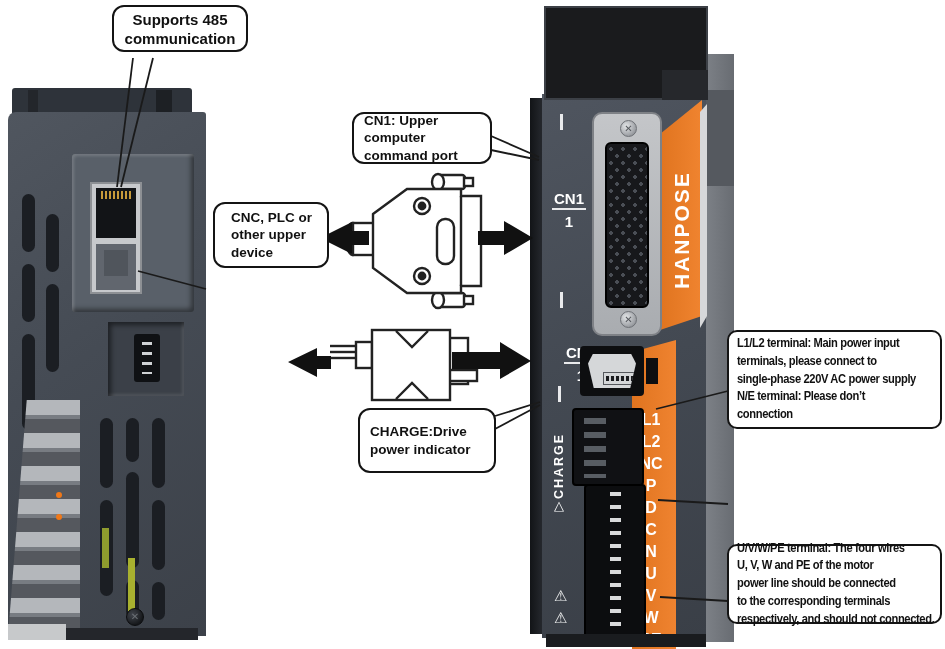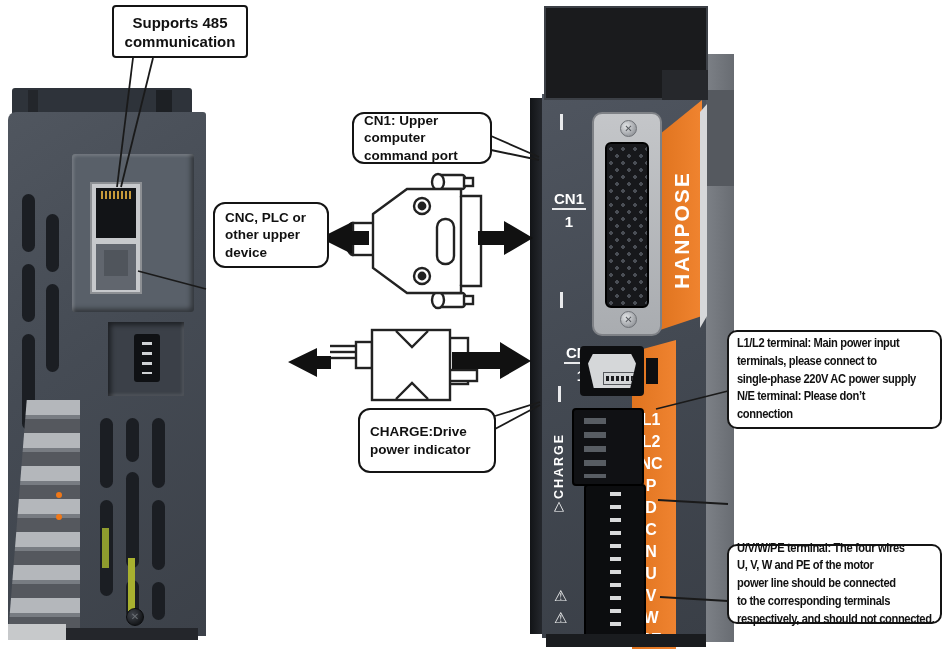--- a/index.html
+++ b/index.html
@@ -9,24 +9,24 @@
 
   .abs { position:absolute; }
 
   
   .callout {
     position:absolute; background:#fff; border:2.5px solid #141414; border-radius:12px;
     color:#111; font-weight:bold; white-space:pre; z-index:6;
     display:flex; align-items:center;
   }
   .callout .txt { transform-origin:left center; }
-  #co-485 { left:112px; top:5px; width:136px; height:53px; justify-content:center; text-align:center;
-            font-size:15px; line-height:19px; border-radius:4px; }
+  #co-485 { left:112px; top:5px; width:136px; height:47px; justify-content:center; text-align:center;
+            font-size:15px; line-height:19px; border-radius:12px; }
   #co-cn1 { left:352px; top:112px; width:140px; height:52px; padding:4px 10px; font-size:13.5px; line-height:17.5px; }
-  #co-cnc { left:213px; top:202px; width:116px; height:66px; padding:4px 10px; font-size:13.5px; line-height:17.5px; }
+  #co-cnc { left:213px; top:202px; width:116px; height:66px; padding:4px 16px; font-size:13.5px; line-height:17.5px; }
   #co-charge { left:358px; top:408px; width:138px; height:65px; padding:4px 10px; font-size:13.5px; line-height:18px; }
   .infobox { left:727px; width:215px; padding:5px 8px; font-size:12px; line-height:17.8px;
              letter-spacing:-0.4px; border-radius:10px; border-width:2px; }
   .infobox .txt { transform:scaleX(0.93); }
   #ib-l1l2 { top:330px; height:99px; }
   #ib-pdc { top:432px; height:108px; line-height:17.2px; }
   #ib-uvwpe { top:544px; height:80px; }
 
   
   #left-device { left:8px; top:88px; width:198px; height:561px; z-index:2; }

